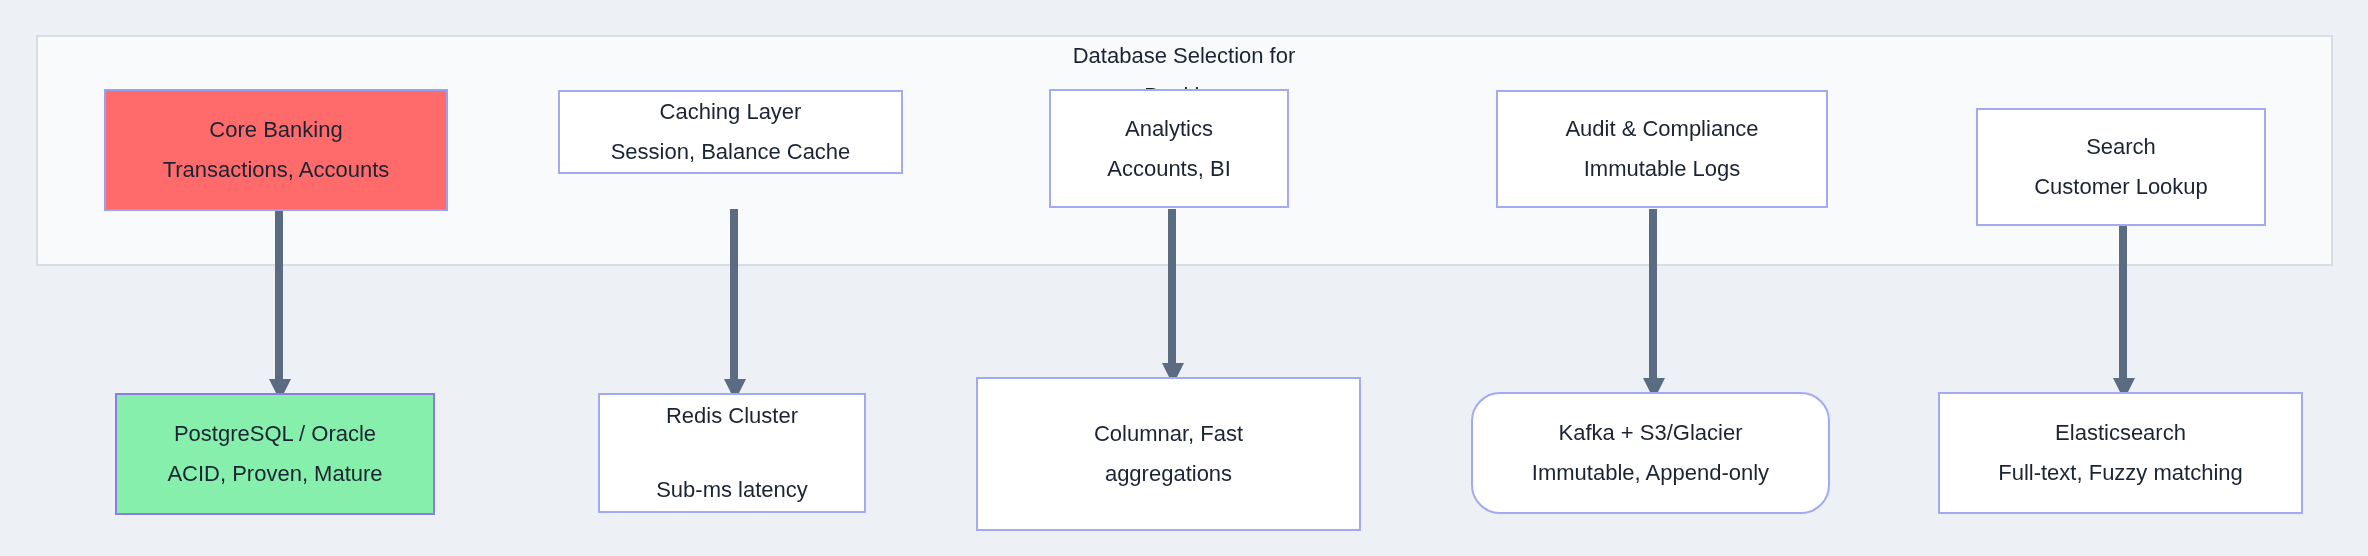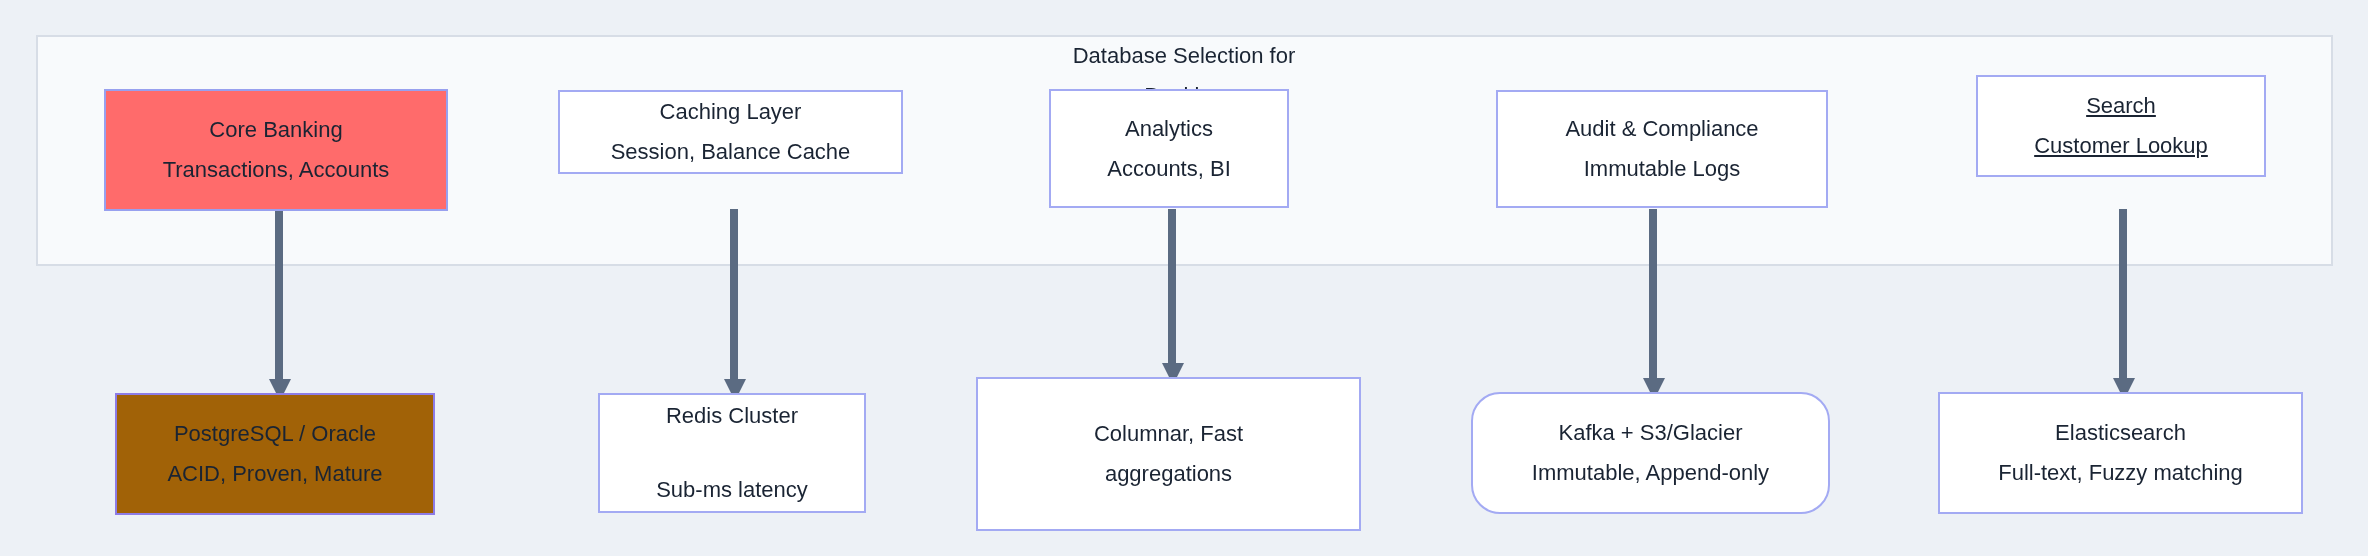--- a/index.html
+++ b/index.html
@@ -54,21 +54,21 @@
     text-align: center;
     font-size: 22px;
     line-height: 32px;
   }
   .node .line { display: block; white-space: nowrap; }
 
   .n-core       { left: 96px;   top: 81px;  width: 344px; height: 122px; }
   .n-caching    { left: 550px;  top: 82px;  width: 345px; height: 84px; }
   .n-analytics  { left: 1041px; top: 81px;  width: 240px; height: 119px; }
   .n-audit      { left: 1488px; top: 82px;  width: 332px; height: 118px; }
-  .n-search     { left: 1968px; top: 67px;  width: 290px; height: 102px; text-decoration: underline; }
+  .n-search     { left: 1968px; top: 100px;  width: 290px; height: 118px; }
   .n-postgres   { left: 107px;  top: 385px; width: 320px; height: 122px; }
   .n-redis      { left: 590px;  top: 385px; width: 268px; height: 120px; gap: 34px; }
   .n-clickhouse { left: 968px;  top: 369px; width: 385px; height: 154px; }
   .n-kafka      { left: 1463px; top: 384px; width: 359px; height: 122px; border-radius: 29px; }
   .n-elastic    { left: 1930px; top: 384px; width: 365px; height: 122px; }
 
   .arrow-line {
     position: absolute;
     width: 2px;
     background: var(--arrow-color);
@@ -123,21 +123,21 @@
   <div class="node n-audit">
     <span class="line">Audit &amp; Compliance</span>
     <span class="line">Immutable Logs</span>
   </div>
 
   <div class="node n-search">
     <span class="line">Search</span>
     <span class="line">Customer Lookup</span>
   </div>
 
-  <div class="node n-postgres" style="background: #a16207; border-color: rgb(141, 124, 230);">
+  <div class="node n-postgres" style="background: #86efac; border-color: rgb(141, 124, 230);">
     <span class="line">PostgreSQL / Oracle</span>
     <span class="line">ACID, Proven, Mature</span>
   </div>
 
   <div class="node n-redis">
     <span class="line">Redis Cluster</span>
     <span class="line">Sub-ms latency</span>
   </div>
 
   <div class="node n-clickhouse">

